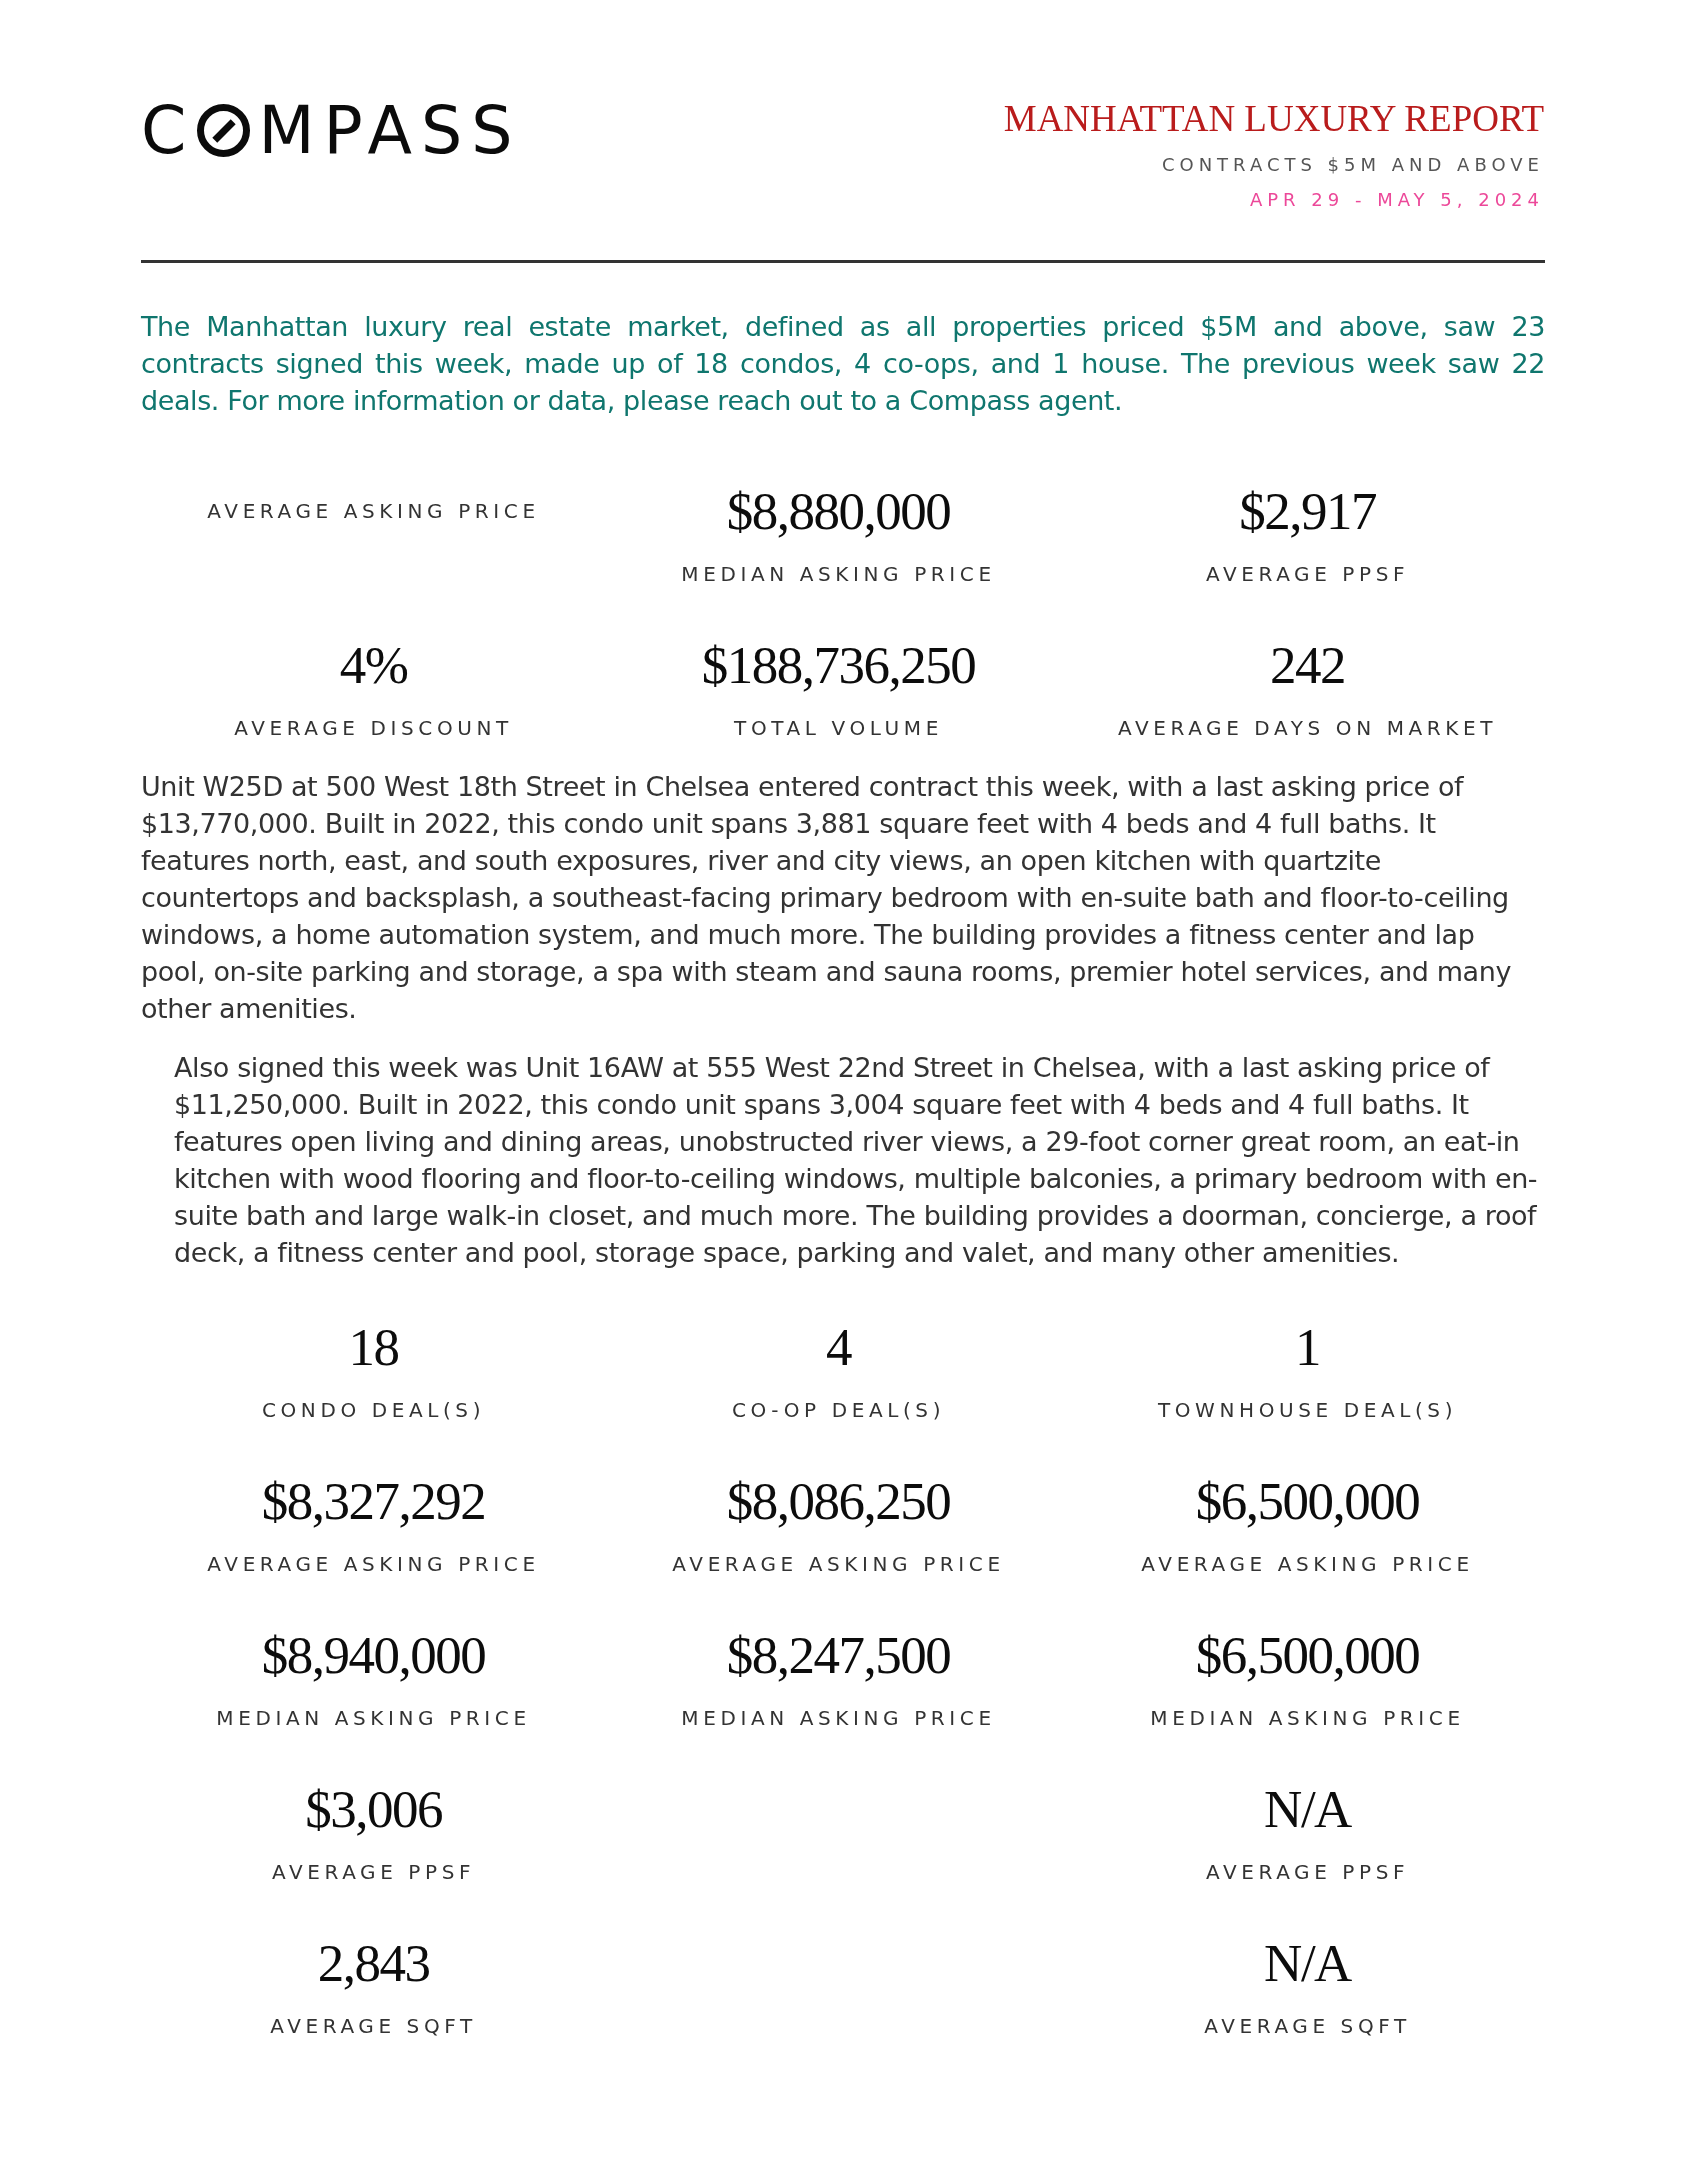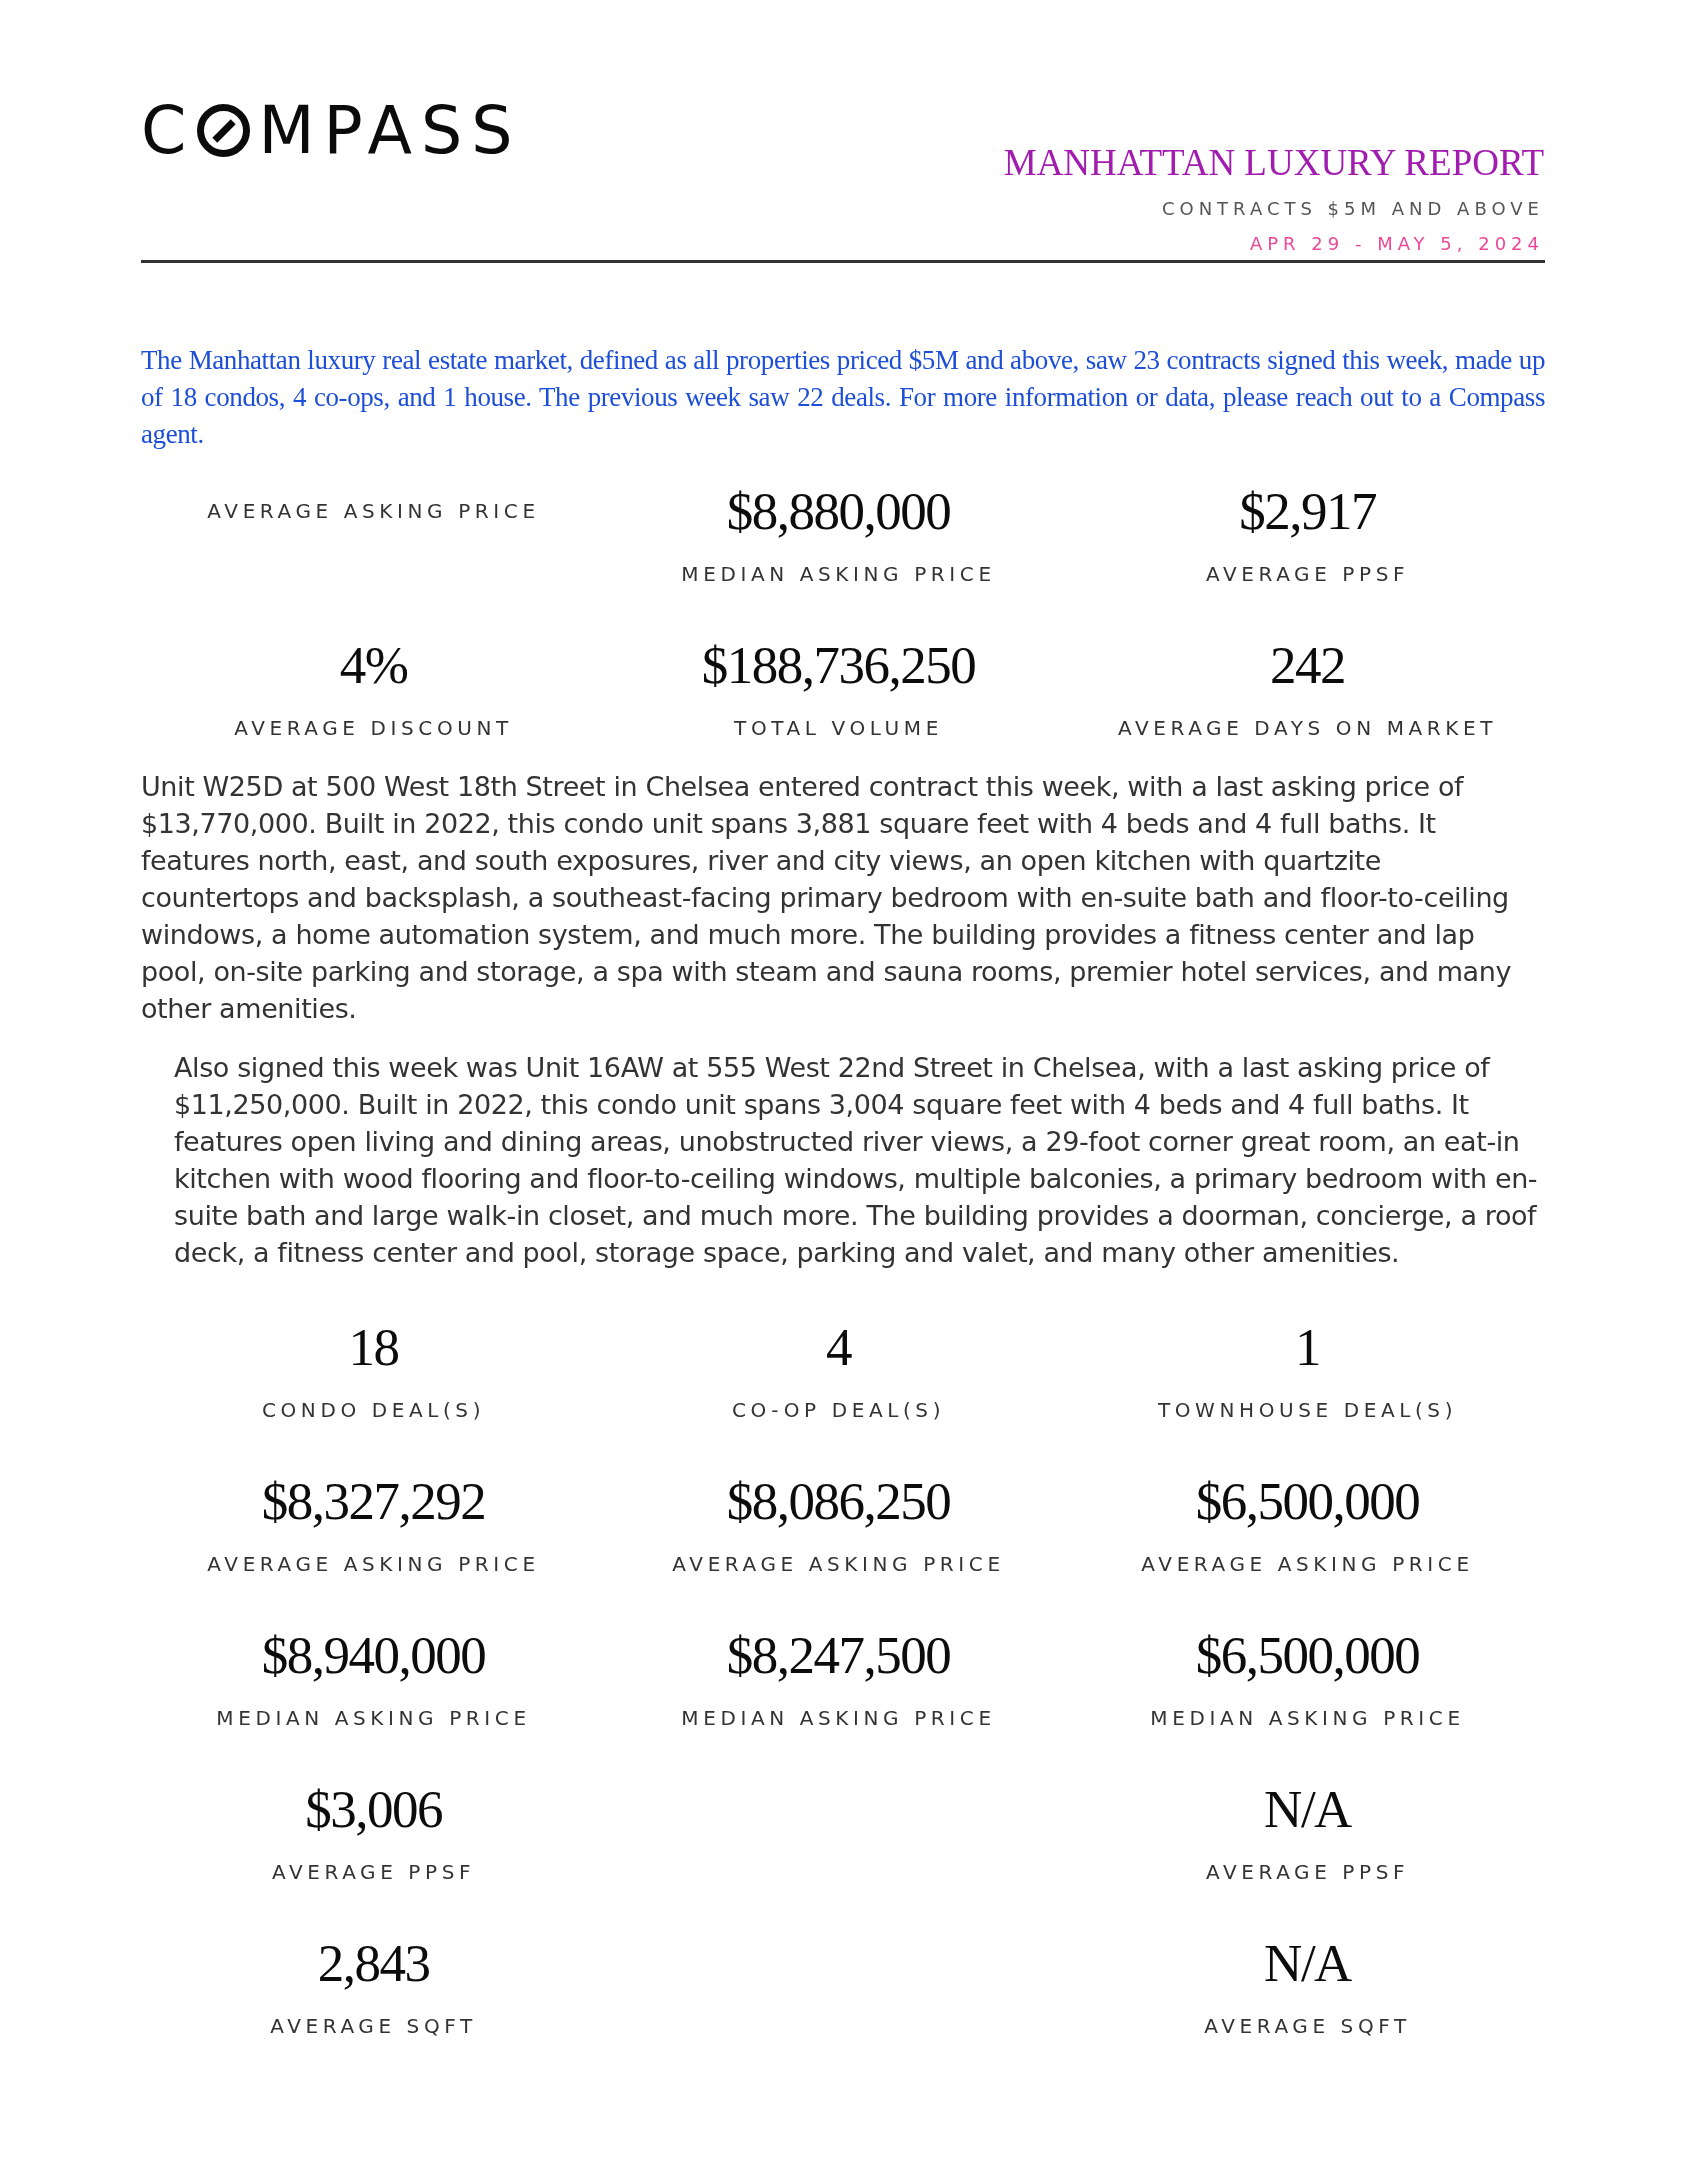--- a/index.html
+++ b/index.html
@@ -16,42 +16,42 @@
     display: inline-block; width: 53px; height: 53px; border: 7px solid #0b0b0b;
     border-radius: 50%; position: relative; margin: 0 8px 0 2px;
   }
   .logo .o-mark::after {
     content: ""; position: absolute; width: 7px; height: 26px; background: #0b0b0b;
     left: 50%; top: 50%; transform: translate(-50%, -50%) rotate(45deg);
   }
 
   .report-head { position: absolute; right: 139px; top: 99px; text-align: right; }
   .report-title {
-    font-family: "Liberation Serif", serif; font-size: 37px; color: #a21caf;
-    letter-spacing: 0px; line-height: 1.1; margin-top: 44px;
+    font-family: "Liberation Serif", serif; font-size: 37px; color: #b91c1c;
+    letter-spacing: 0px; line-height: 1.1;
   }
   .report-sub {
     font-family: "DejaVu Sans", sans-serif; font-size: 18px; color: #555;
     letter-spacing: 5px; margin-top: 16px; line-height: 1;
   }
   .report-date {
     font-family: "DejaVu Sans", sans-serif; font-size: 18px; color: #ec4899;
     letter-spacing: 5px; margin-top: 17px; line-height: 1;
   }
 
   .divider {
     position: absolute; left: 141px; width: 1404px; top: 260px; height: 3px; background: #333;
   }
 
   .para {
     position: absolute; left: 141px; width: 1404px;
     font-family: "DejaVu Sans", sans-serif; font-size: 27px; line-height: 37px;
     color: #333; letter-spacing: -0.4px;
   }
-  .para.intro { top: 342px; text-align: justify; text-align-last: left; color: #1d4ed8; font-family: Liberation Serif, serif; }
+  .para.intro { top: 308px; text-align: justify; text-align-last: left; color: #0f766e; }
   .para.p1 { top: 768px; }
   .para.p2 { top: 1049px; margin-left: 33px; }
 
   .stat-grid {
     position: absolute; left: 141px; width: 1404px;
     display: grid; grid-template-columns: 465px 465px 473px;
   }
   .stat { text-align: center; height: 154px; }
   .stat.empty { visibility: hidden; }
   .stat-value {

